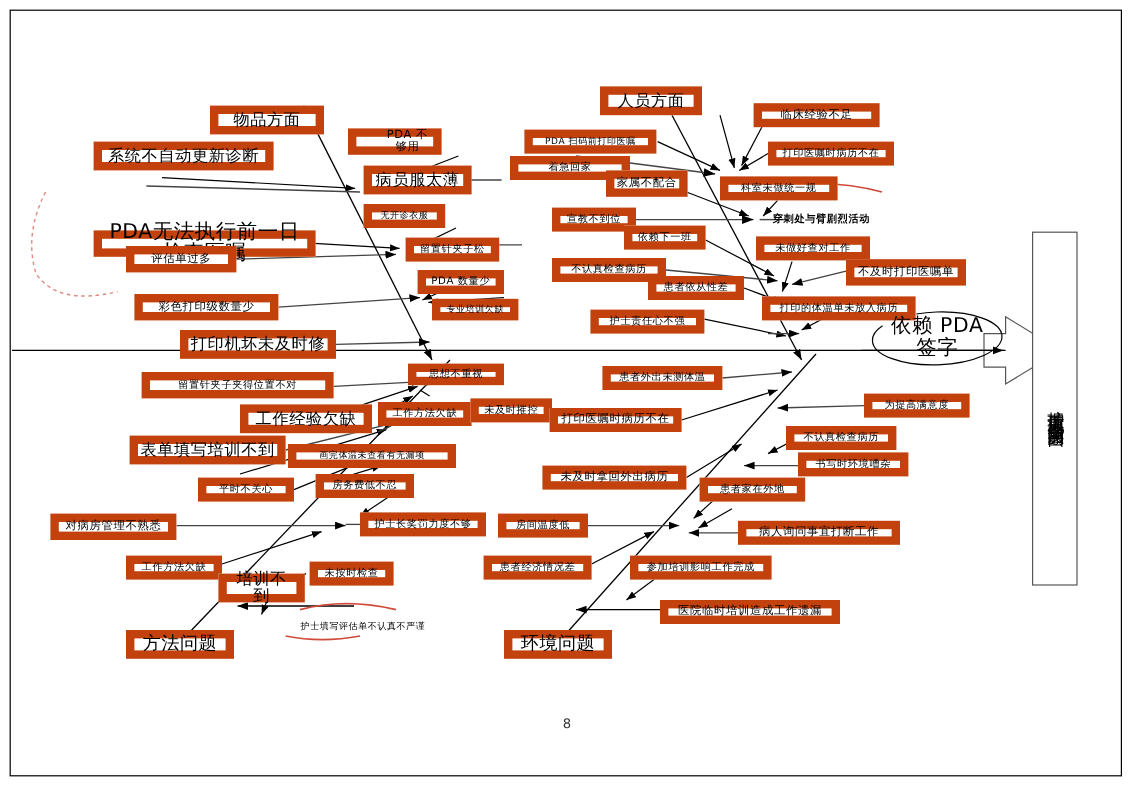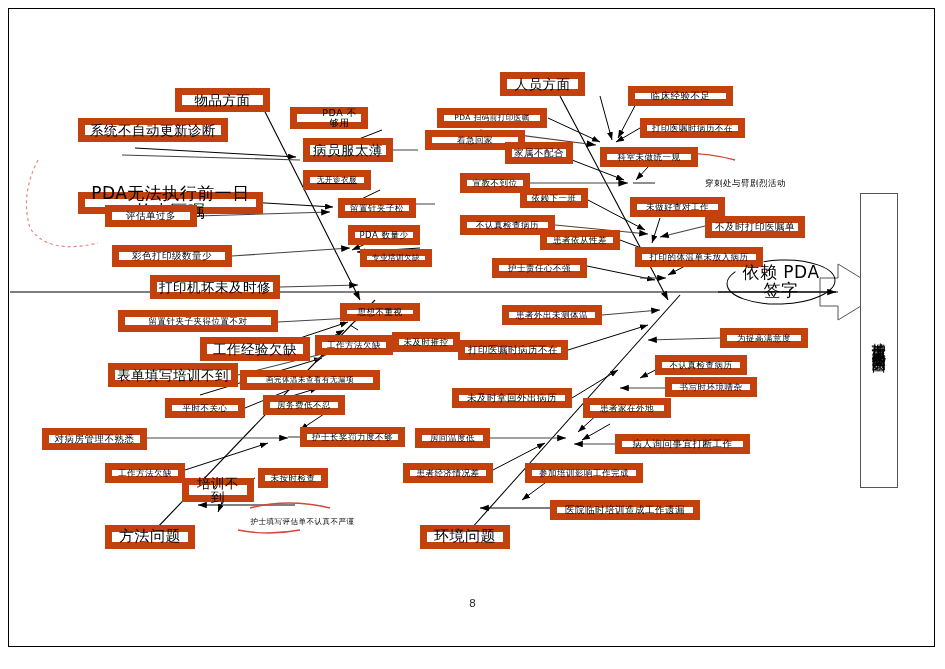--- a/index.html
+++ b/index.html
@@ -120,37 +120,37 @@
     <line x1="545" y1="483" x2="522" y2="500" stroke="#000" stroke-width="1" marker-end="url(#ah)"></line>
     <line x1="550" y1="508" x2="480" y2="508" stroke="#000" stroke-width="1.1" marker-end="url(#ah)"></line>
   </svg>
 
   <div id="box-layer">
       <div class="bx t13" style="left: 175px; top: 88px; width: 95px; height: 24px;">物品方面</div>
       <div class="bx t13" style="left: 78px; top: 118px; width: 150px; height: 24px;">系统不自动更新诊断</div>
       <div class="bx t9" style="left: 290px; top: 107px; width: 78px; height: 22px; padding-left: 23px;">PDA 不够用</div>
       <div class="bx t13" style="left: 303px; top: 138px; width: 90px; height: 24px;">病员服太薄</div>
       <div class="bx t11" style="left: 78px; top: 192px; width: 185px; height: 22px;">PDA无法执行前一日检查医嘱</div>
-      <div class="bx t7" style="left: 303px; top: 170px; width: 68px; height: 20px; text-decoration: underline;">无开诊衣服</div>
+      <div class="bx t7" style="left: 303px; top: 170px; width: 68px; height: 20px;">无开诊衣服</div>
       <div class="bx t8" style="left: 338px; top: 198px; width: 78px; height: 20px;">留置针夹子松</div>
       <div class="bx t9" style="left: 105px; top: 205px; width: 92px; height: 22px;">评估单过多</div>
       <div class="bx t8" style="left: 348px; top: 225px; width: 72px; height: 20px;">PDA 数量少</div>
       <div class="bx t9" style="left: 112px; top: 245px; width: 120px; height: 22px;">彩色打印级数量少</div>
       <div class="bx t7" style="left: 360px; top: 249px; width: 72px; height: 18px;">专业培训欠缺</div>
       <div class="bx t13" style="left: 150px; top: 275px; width: 130px; height: 24px;">打印机坏未及时修</div>
       <div class="bx t13" style="left: 500px; top: 72px; width: 85px; height: 24px;">人员方面</div>
       <div class="bx t9" style="left: 600px; top: 86px; width: 105px; height: 20px; margin-left: 28px;">临床经验不足</div>
       <div class="bx t7" style="left: 437px; top: 108px; width: 110px; height: 20px;">PDA 扫码前打印医嘱</div>
       <div class="bx t8" style="left: 425px; top: 130px; width: 100px; height: 20px;">着急回家</div>
       <div class="bx t8" style="left: 640px; top: 118px; width: 105px; height: 20px;">打印医嘱时病历不在</div>
       <div class="bx t9" style="left: 505px; top: 142px; width: 68px; height: 22px;">家属不配合</div>
       <div class="bx t8" style="left: 600px; top: 147px; width: 98px; height: 20px;">科室未做统一规</div>
       <div class="bx t8" style="left: 460px; top: 173px; width: 70px; height: 20px;">宣教不到位</div>
       <div class="bx t8" style="left: 520px; top: 188px; width: 68px; height: 20px;">依赖下一班</div>
-      <div class="bx t8 noborder" style="left: 688px; top: 174px; width: 115px; height: 18px; border: none; background: transparent;">穿刺处与臂剧烈活动</div>
+      <div class="bx t8 noborder" style="left: 627px; top: 174px; width: 115px; height: 18px; border: none; background: transparent; font-weight: bold;">穿刺处与臂剧烈活动</div>
       <div class="bx t8" style="left: 630px; top: 197px; width: 95px; height: 20px;">未做好查对工作</div>
       <div class="bx t8" style="left: 460px; top: 215px; width: 95px; height: 20px;">不认真检查病历</div>
       <div class="bx t9" style="left: 705px; top: 216px; width: 100px; height: 22px;">不及时打印医嘱单</div>
       <div class="bx t8" style="left: 540px; top: 230px; width: 80px; height: 20px;">患者依从性差</div>
       <div class="bx t8" style="left: 492px; top: 258px; width: 95px; height: 20px;">护士责任心不强</div>
       <div class="bx t8" style="left: 635px; top: 247px; width: 128px; height: 20px;">打印的体温单未放入病历</div>
       <div class="bx t11 noborder" style="left: 736px; top: 272px; width: 90px; height: 20px; border: none; background: transparent;">依赖 PDA 签字</div>
       <div class="bx t8" style="left: 118px; top: 310px; width: 160px; height: 22px;">留置针夹子夹得位置不对</div>
       <div class="bx t8" style="left: 340px; top: 303px; width: 80px; height: 18px;">思想不重视</div>
       <div class="bx t8" style="left: 502px; top: 305px; width: 100px; height: 20px;">患者外出未测体温</div>

